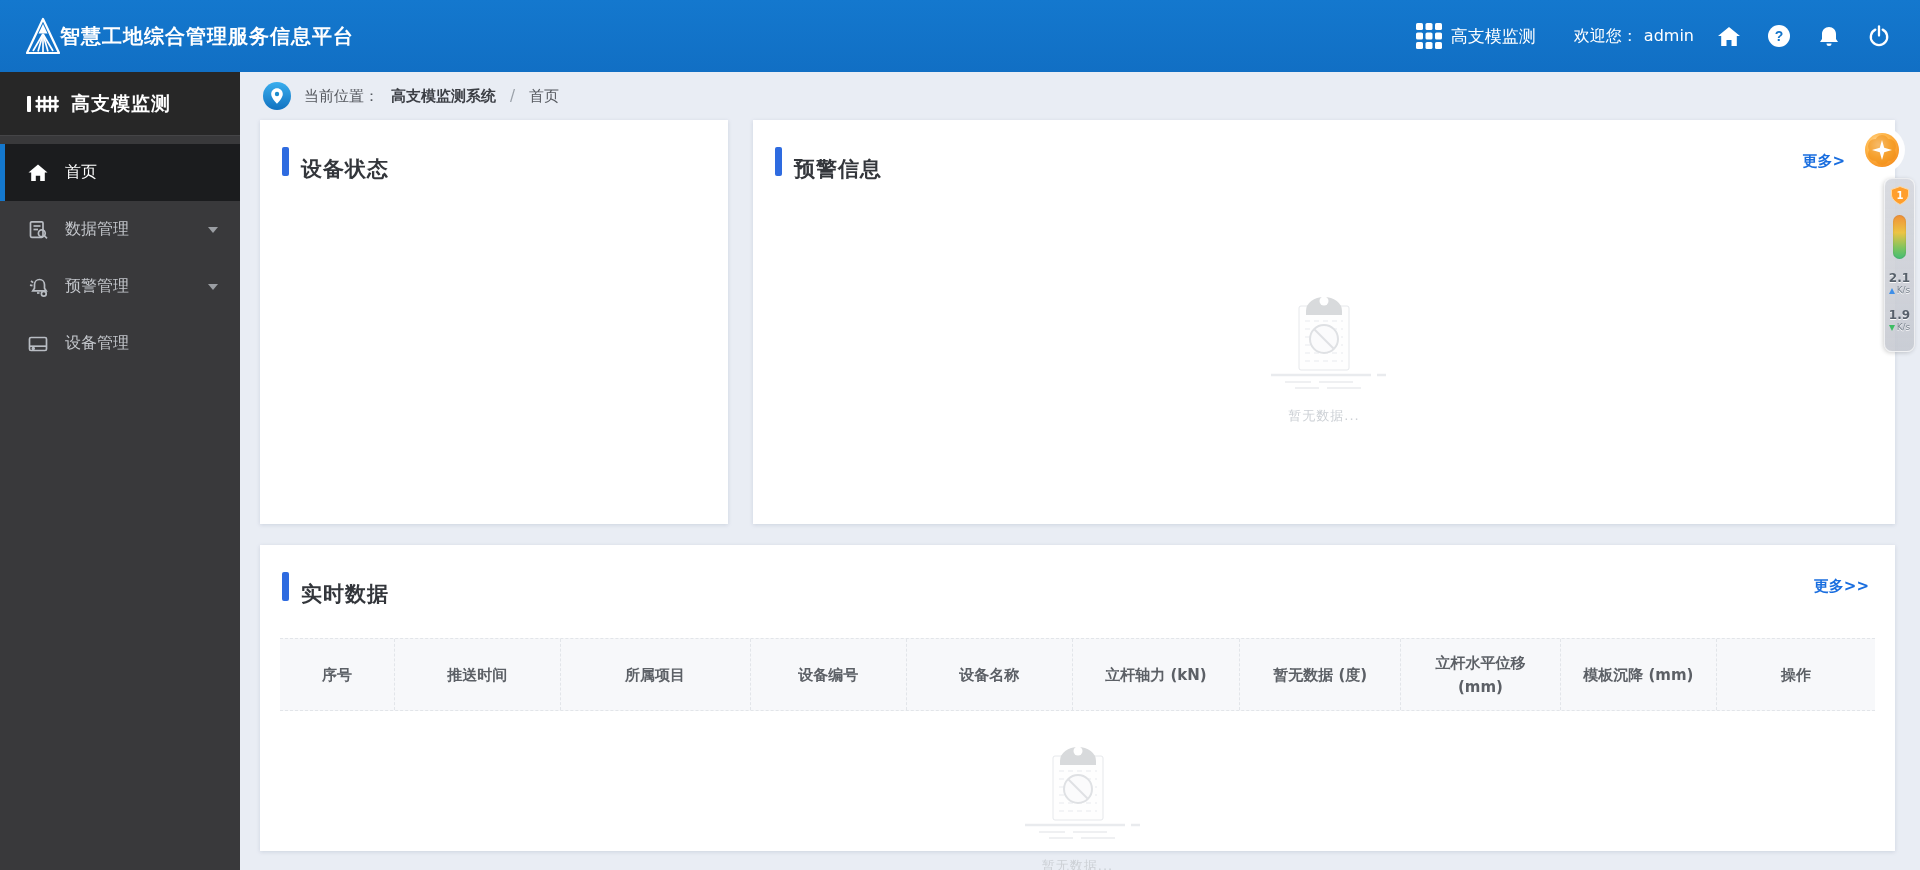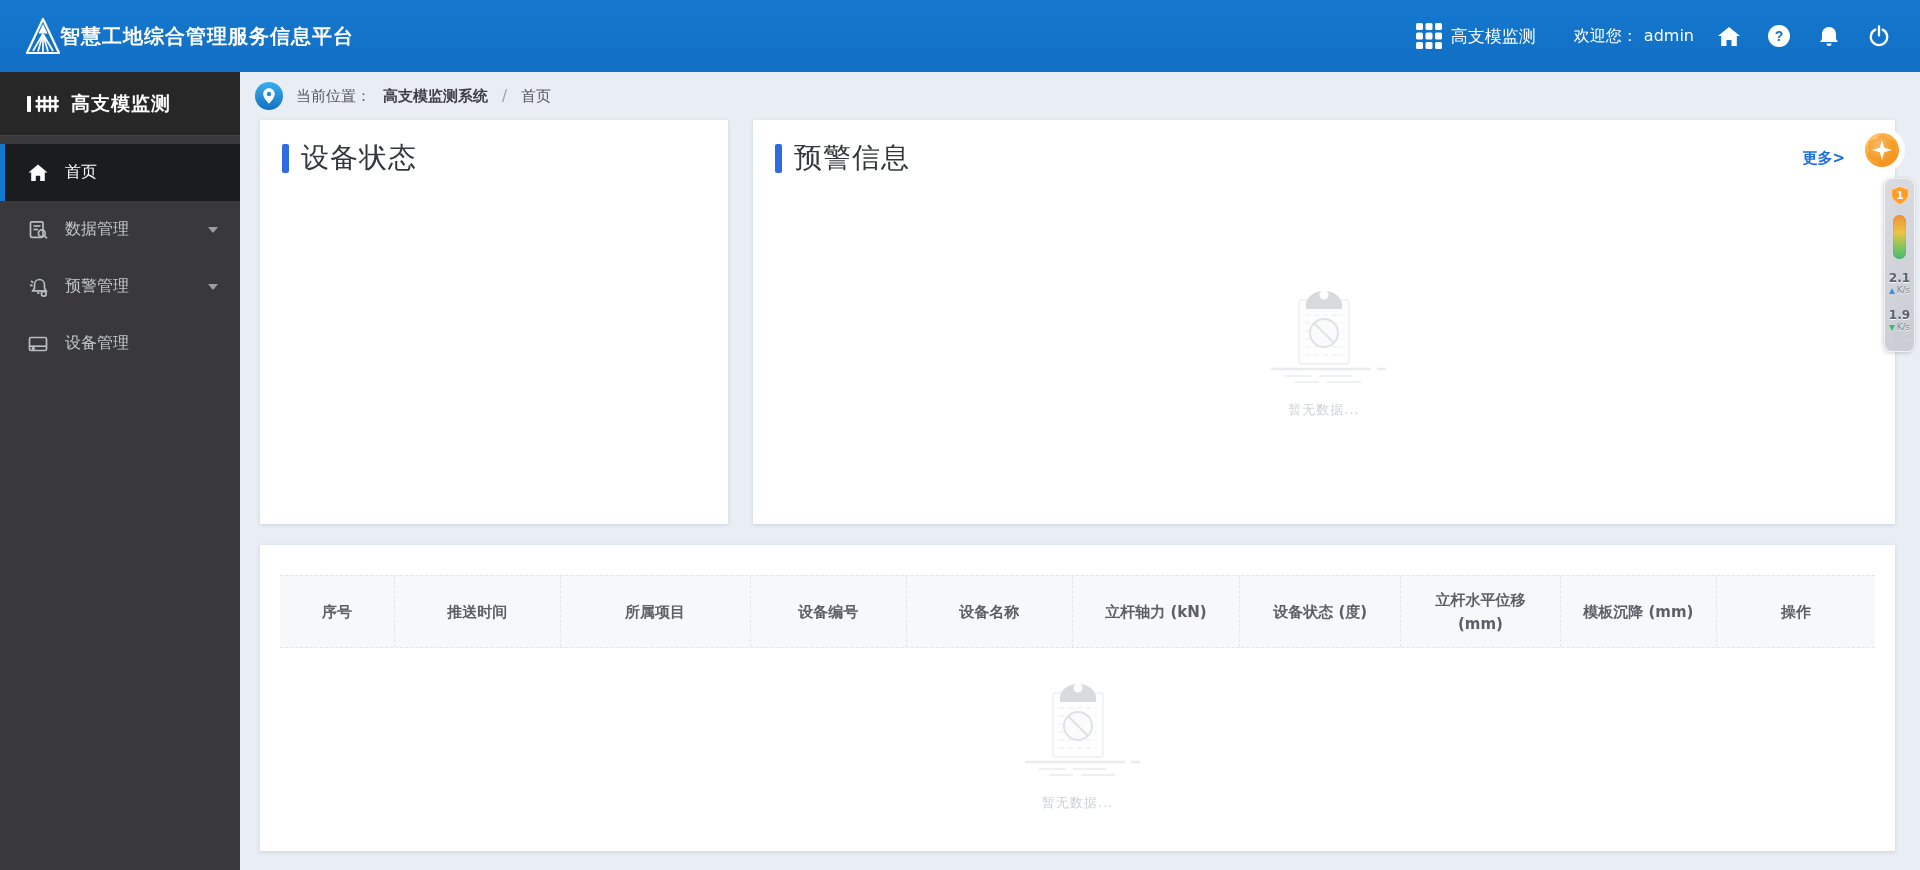--- a/index.html
+++ b/index.html
@@ -28,33 +28,33 @@
   .menu-item{position:relative;height:57px;display:flex;align-items:center;gap:16px;
              padding-left:27px;color:#c3c6cb;font-size:16px;cursor:pointer;}
   .menu-item.active{background:#1b1c1e;color:#fff;border-left:5px solid #1478ce;padding-left:22px;}
   .mi-icon{width:22px;height:22px;flex:0 0 22px;color:#b9bdc3;display:flex;align-items:center;}
   .menu-item.active .mi-icon{color:#fff;}
   .caret{position:absolute;right:22px;top:26px;width:0;height:0;
          border-left:5.5px solid transparent;border-right:5.5px solid transparent;
          border-top:6.5px solid #9b9ea3;}
 
   
-  .breadcrumb{position:absolute;left:254px;top:80px;height:32px;display:flex;align-items:center;
+  .breadcrumb{position:absolute;left:262px;top:80px;height:32px;display:flex;align-items:center;
               gap:12px;font-size:15px;color:#55585e;z-index:5;}
   .breadcrumb .system{font-weight:bold;color:#3c3f45;}
   .breadcrumb .sep{color:#9aa0a8;margin:0 2px;}
 
   
   .panel{position:absolute;background:#fff;box-shadow:0 1px 4px rgba(110,125,150,.22);}
   .panel-device{left:260px;top:120px;width:468px;height:404px;}
   .panel-warning{left:753px;top:120px;width:1142px;height:404px;}
   .panel-realtime{left:260px;top:545px;width:1635px;height:306px;}
   .panel-head{display:flex;align-items:center;padding:19px 26px 0 22px;}
   .title-bar{width:7px;height:29px;background:#2e6be0;border-radius:2px;margin-right:12px;flex:0 0 7px;}
-  .panel-title{font-size:28px;font-weight:normal;color:#33363b;letter-spacing:1px;}
+  .panel-title{font-size:21px;font-weight:bold;color:#33363b;letter-spacing:1px;margin-top:16px;}
   .more-link{margin-left:auto;color:#1a6edf;font-size:15px;font-weight:bold;cursor:pointer;text-decoration:none;}
   .panel-warning .more-link{margin-right:24px;}
 
   
   .empty-state{display:flex;flex-direction:column;align-items:center;text-align:center;}
   .panel-warning .empty-state{margin-top:104px;}
   .empty-text{font-size:13px;color:#ccd0d5;margin-top:8px;letter-spacing:1px;}
 
   
   .rt-table{margin:30px 20px 0;}
@@ -281,30 +281,35 @@
             <line x1="70" y1="95" x2="104" y2="95"></line>
           <line x1="46" y1="101" x2="70" y2="101"></line>
             <line x1="78" y1="101" x2="112" y2="101"></line>
         </g>
       </svg>
       <div class="empty-text">暂无数据...</div>
     </div>
   </section>
 
   <section class="panel panel-realtime">
+    <div class="panel-head">
+      <span class="title-bar"></span>
+      <span class="panel-title">实时数据</span>
+      <a class="more-link">更多&gt;&gt;</a>
+    </div>
 
     <div class="rt-table">
       <div class="rt-head">
         <div class="rt-th">序号</div>
         <div class="rt-th">推送时间</div>
         <div class="rt-th">所属项目</div>
         <div class="rt-th">设备编号</div>
         <div class="rt-th">设备名称</div>
         <div class="rt-th">立杆轴力 (kN)</div>
-        <div class="rt-th">设备状态 (度)</div>
+        <div class="rt-th">暂无数据 (度)</div>
         <div class="rt-th">立杆水平位移 (mm)</div>
         <div class="rt-th">模板沉降 (mm)</div>
         <div class="rt-th">操作</div>
       </div>
       <div class="rt-body">
         <div class="empty-state">
           <svg width="150" height="112" viewBox="0 0 150 112">
             <rect x="50" y="19" width="50" height="64" rx="2" fill="#fefefe" stroke="#e6e8eb"></rect>
             <g stroke="#f0f1f3" stroke-width="1.5" stroke-dasharray="5 4">
               <line x1="56" y1="34" x2="94" y2="34"></line>

